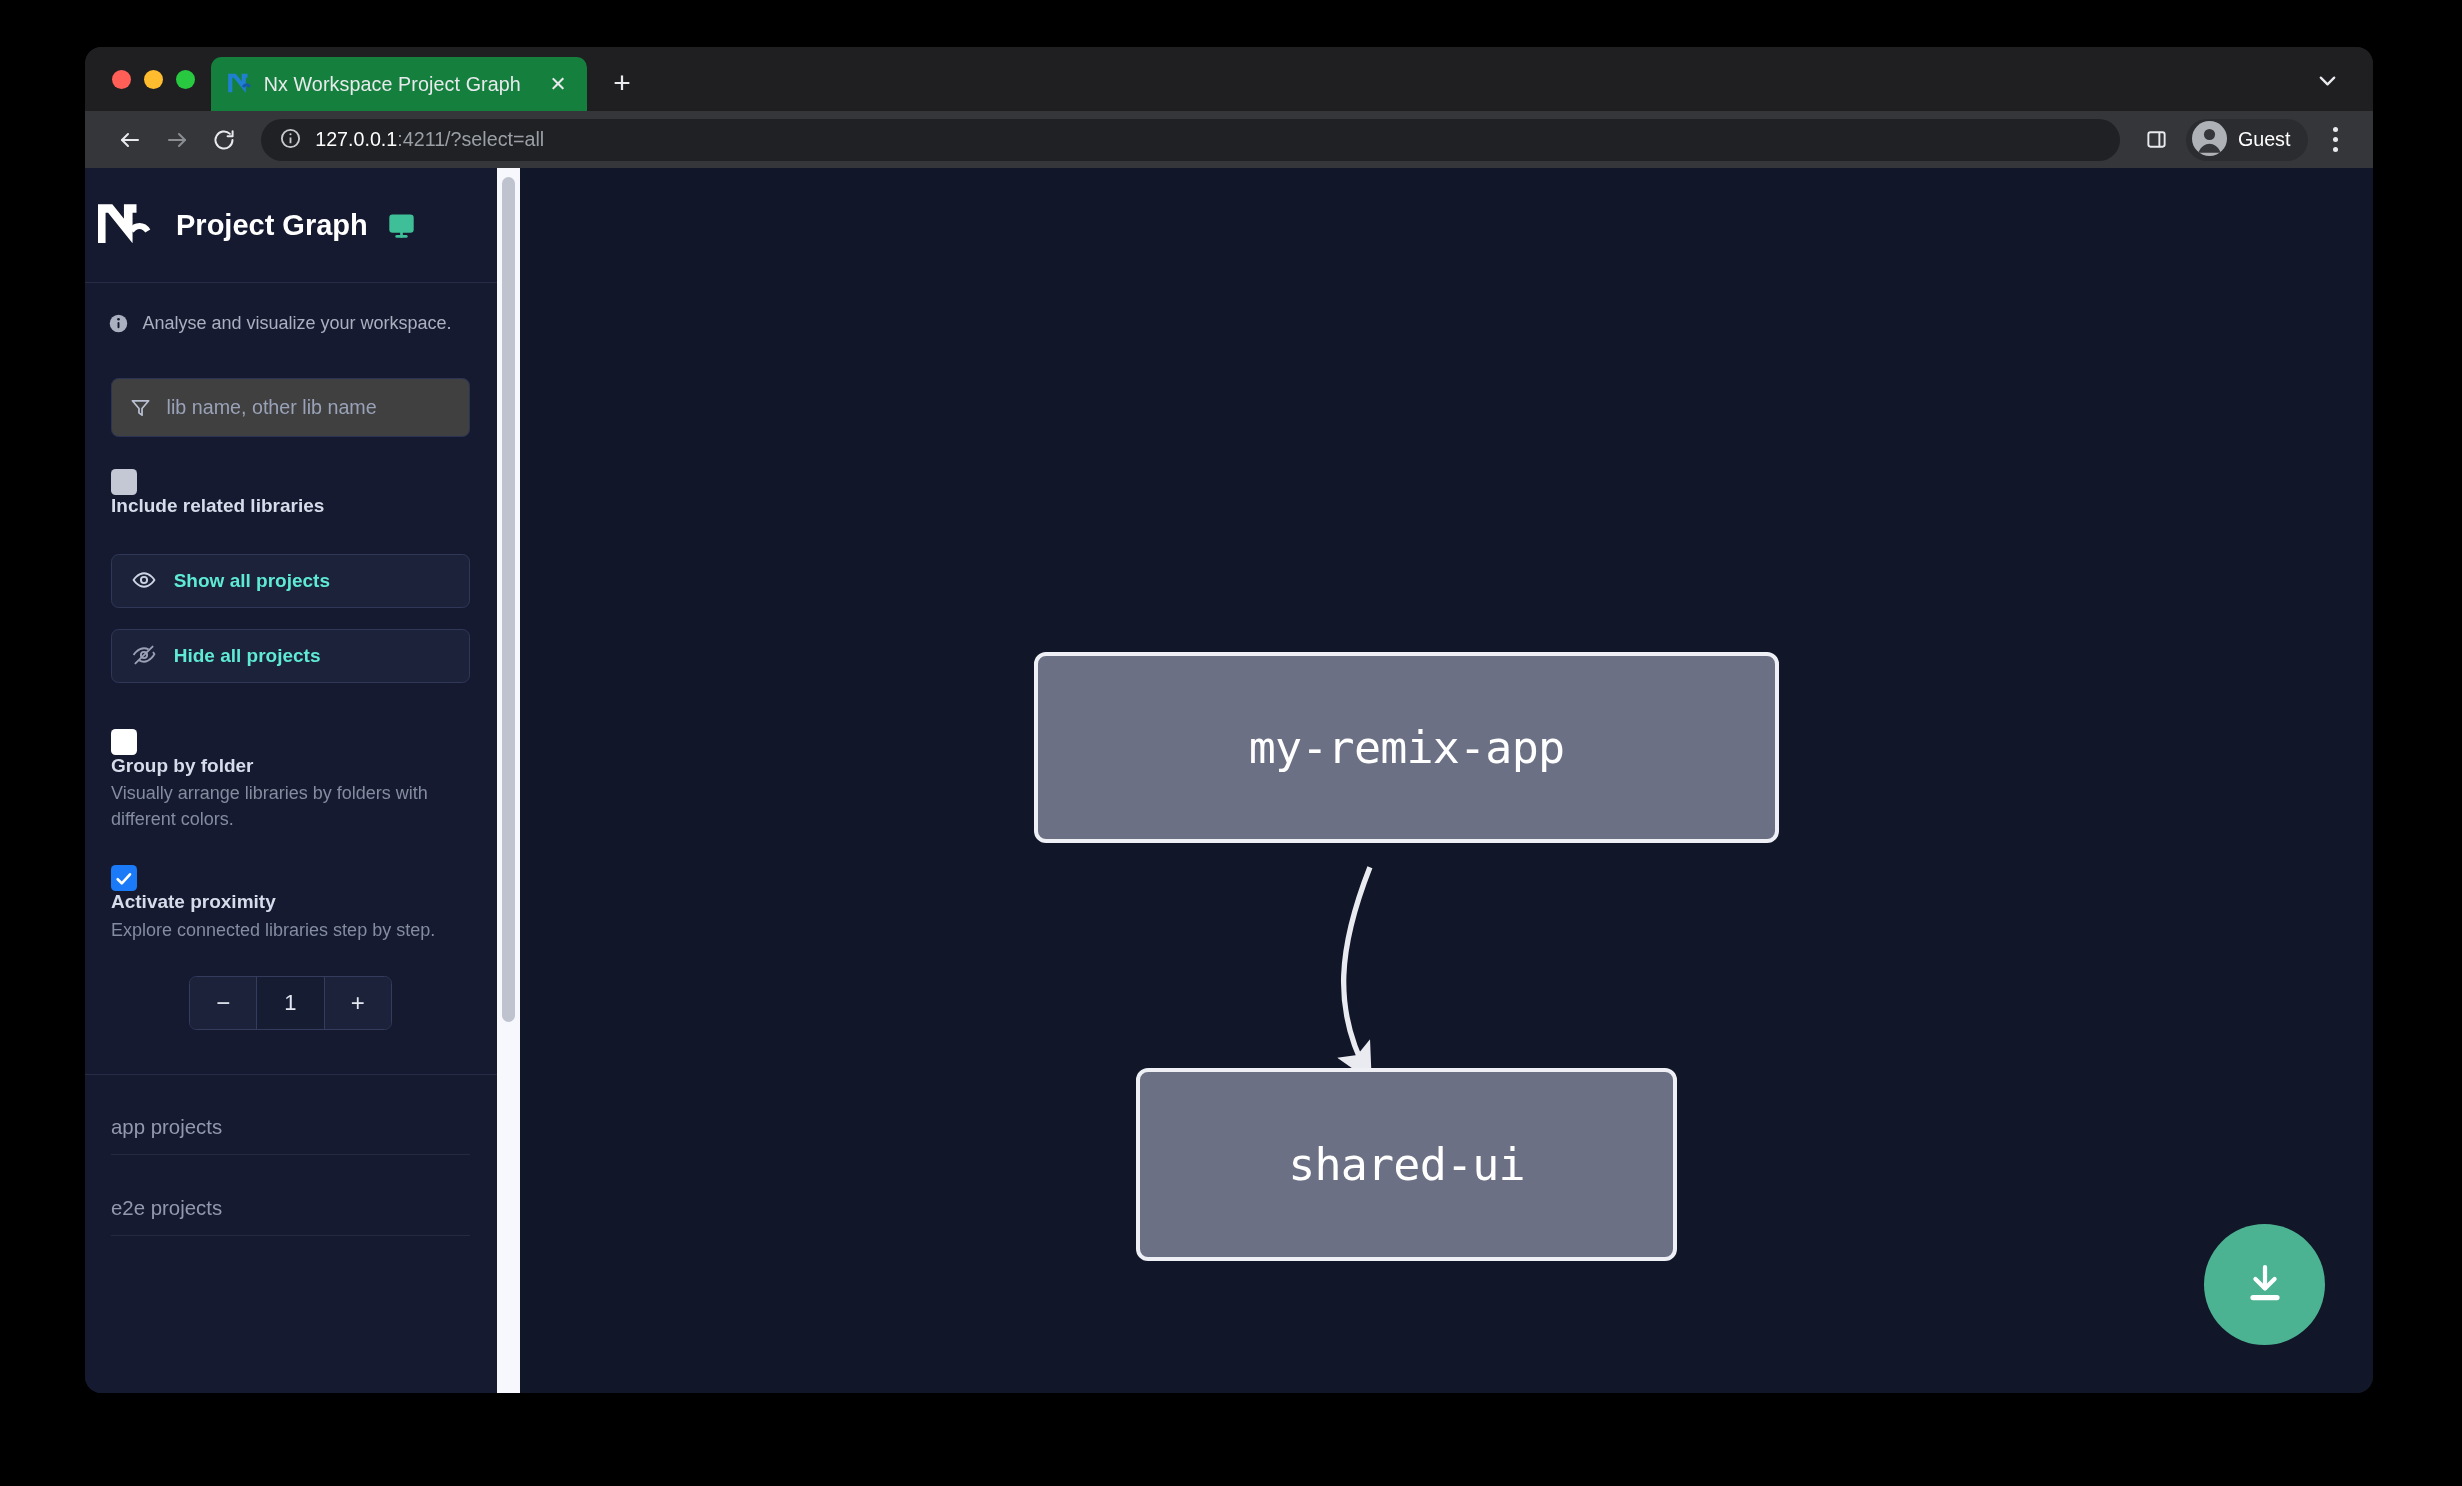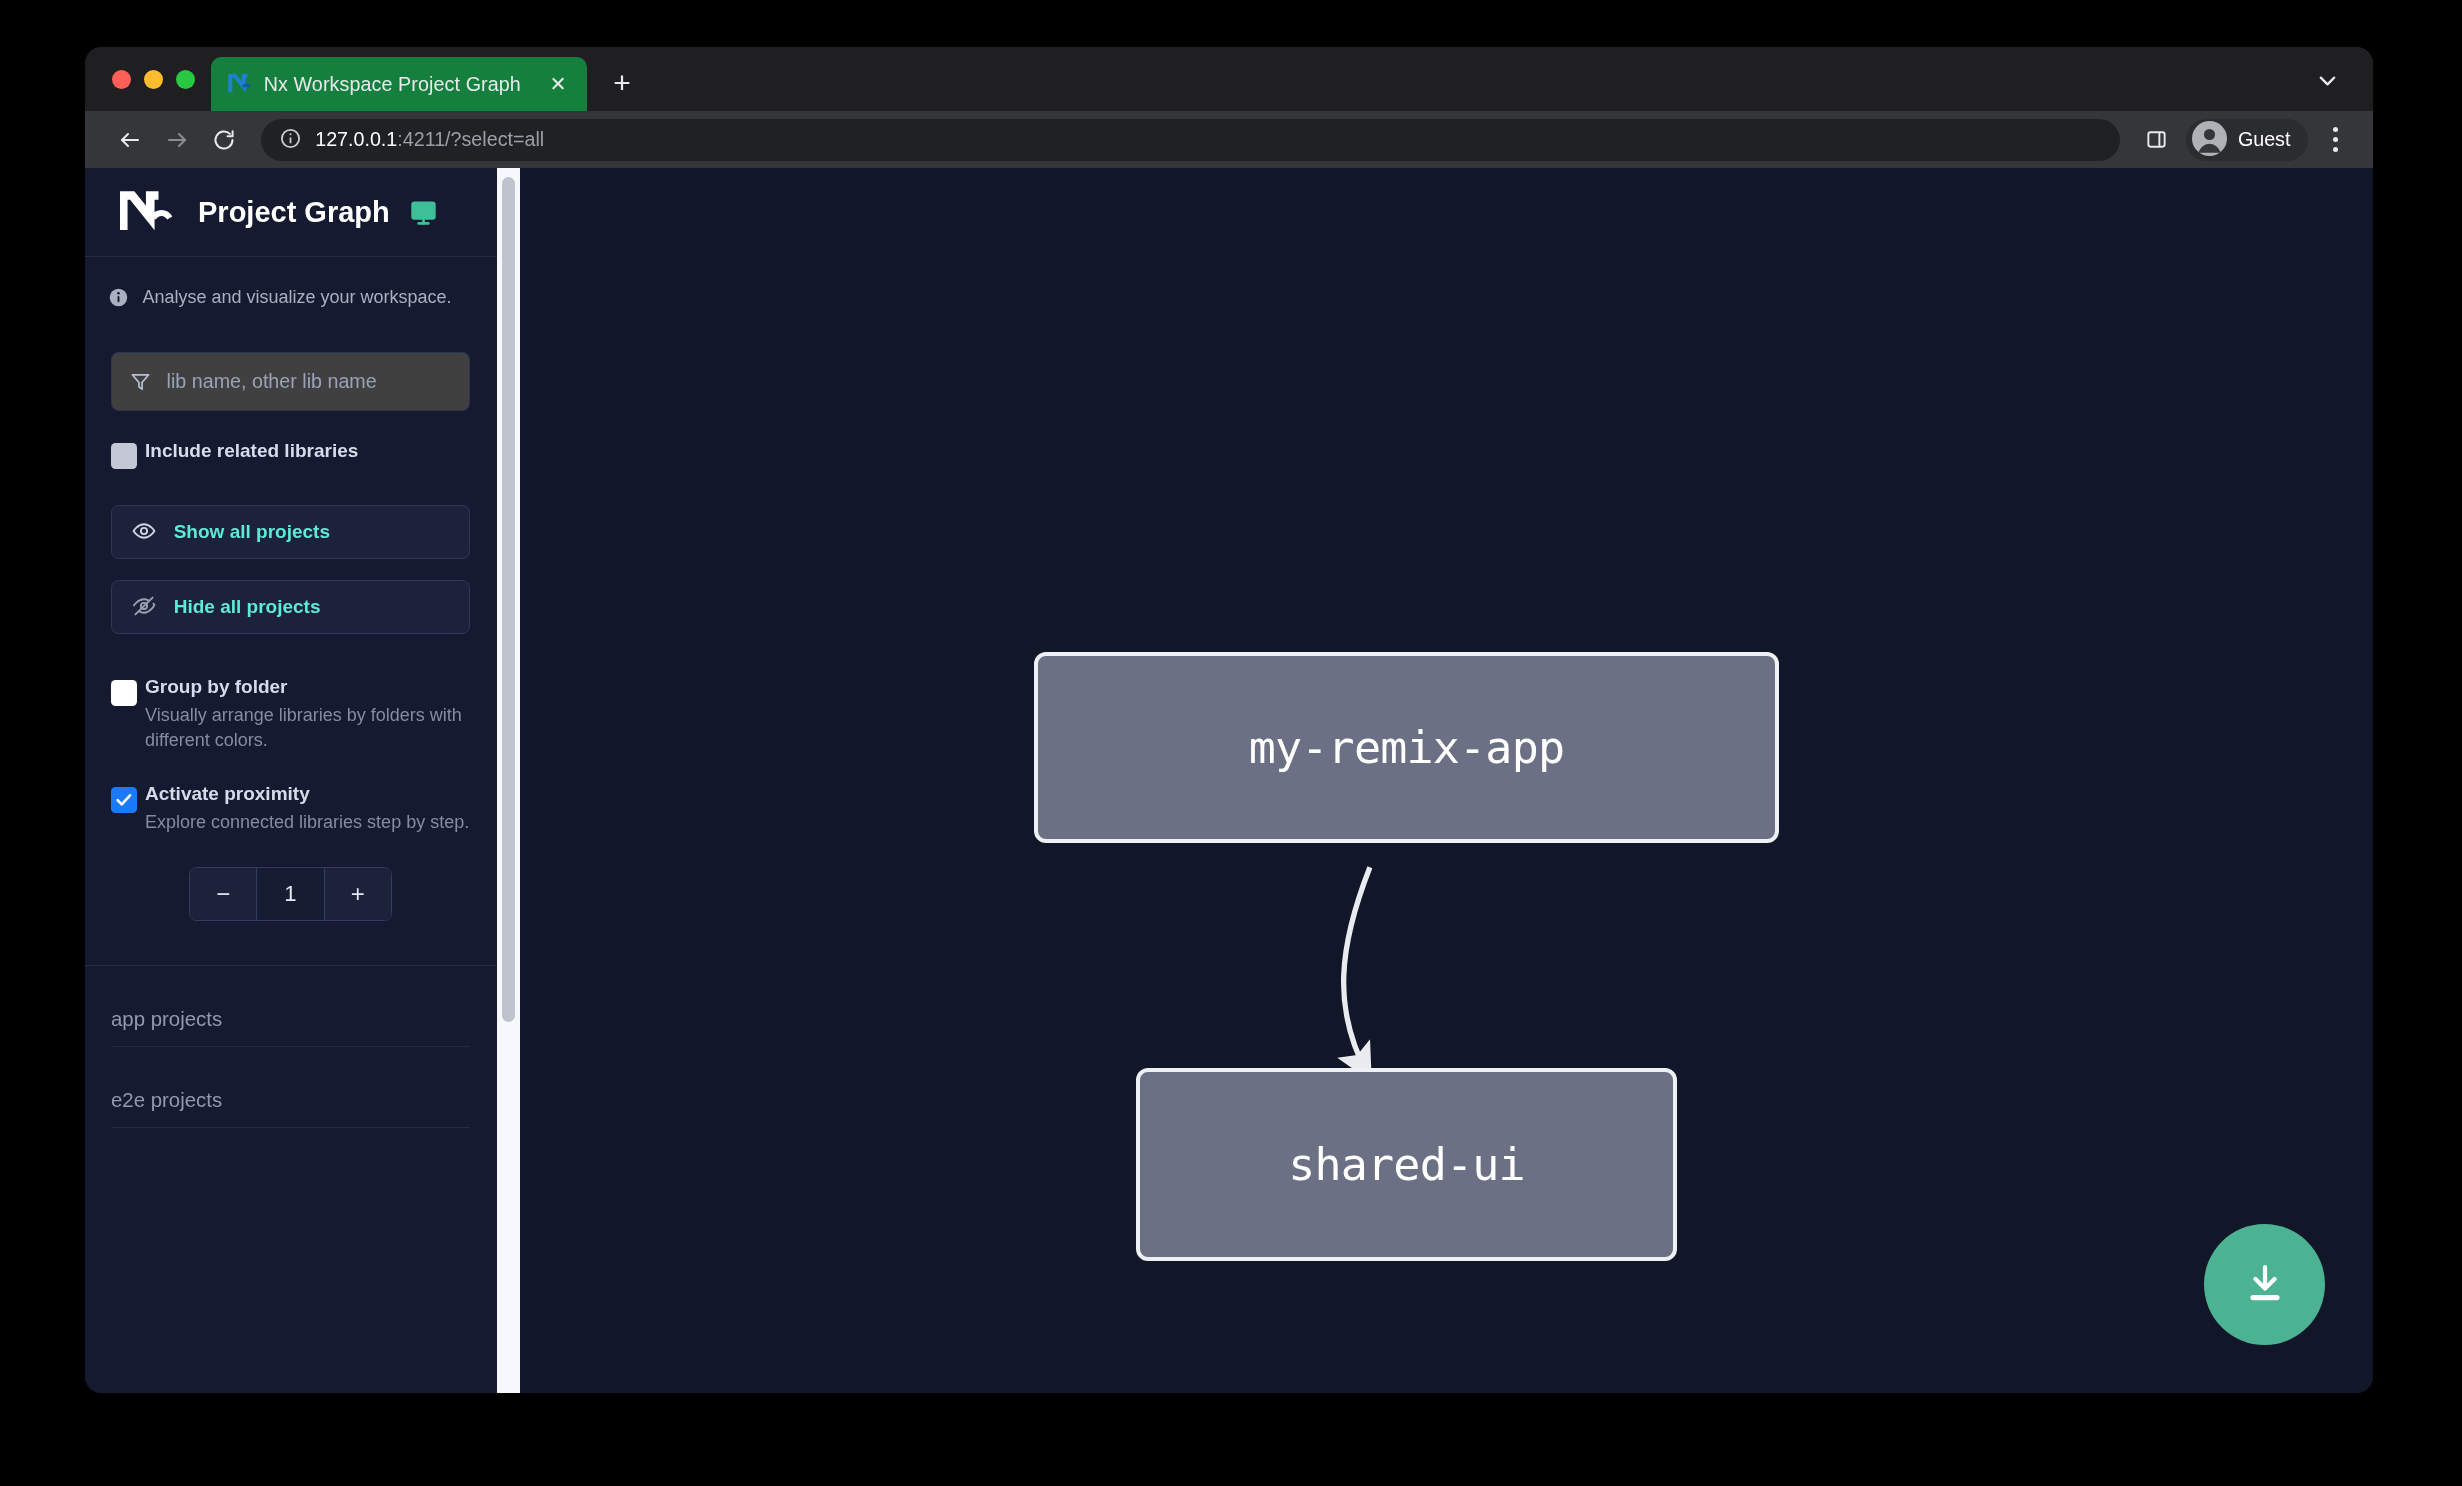--- a/index.html
+++ b/index.html
@@ -168,24 +168,24 @@
   #sidebar {
     width: 412px;
     flex: 0 0 auto;
     background: #151a30;
     display: flex;
     flex-direction: column;
     position: relative;
     z-index: 2;
   }
   #sidebar-header {
-    height: 89px;
-    display: flex;
-    align-items: center;
-    padding: 0 27px 0 35px;
+    height: 115px;
+    display: flex;
+    align-items: center;
+    padding: 0 27px 0 13px;
     gap: 0;
     border-bottom: 0.8px solid #262c45;
     flex: 0 0 auto;
   }
   #nx-logo { width: 56px; height: 42px; flex: 0 0 auto; }
   #app-title {
     color: #ffffff;
     font-size: 29px;
     font-weight: bold;
     margin-left: 22px;
@@ -233,22 +233,23 @@
     color: #e6e9f2;
     font-family: "Liberation Sans", sans-serif;
     font-size: 19.7px;
     margin-left: 15px;
     min-width: 0;
   }
   #filter-input::placeholder { color: #9aa2b8; }
 
   .check-row {
     display: flex;
-    gap: 8px;
+    gap: 0;
     margin-top: 29px;
+    flex-direction: column;
   }
   .cbox {
     width: 26px; height: 26px;
     border-radius: 4.5px;
     flex: 0 0 auto;
     margin-top: 3.8px;
     position: relative;
   }
   .cbox-grey  { background: #c3c8d4; }
   .cbox-white { background: #ffffff; }

